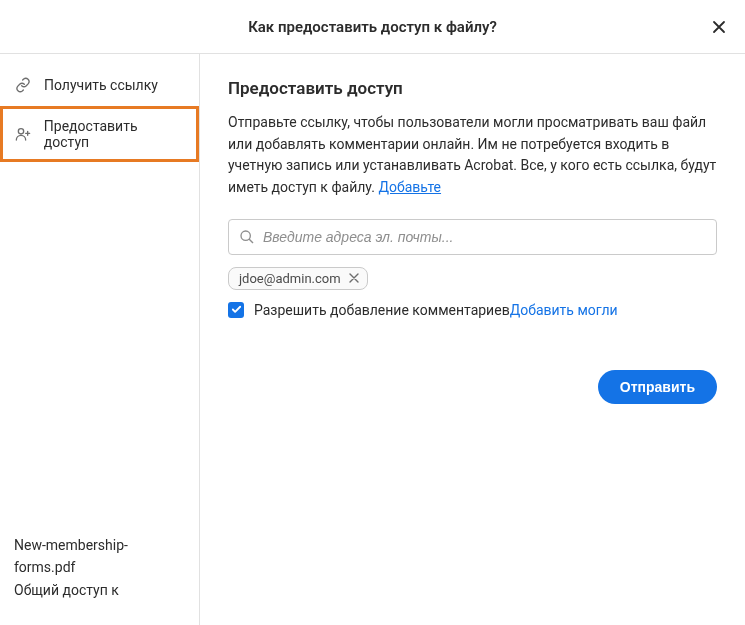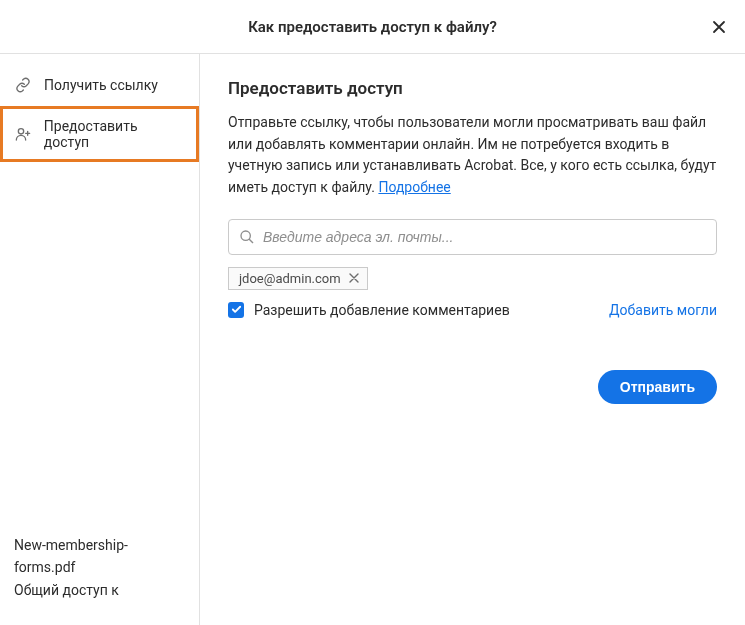--- a/index.html
+++ b/index.html
@@ -118,21 +118,21 @@
     padding: 0 8px;
     font-style: italic;
     color: #ec4899;
     background: transparent;
   }
   .email-input::placeholder { color: #8e8e8e; font-style: italic; }
   .chip {
     display: inline-flex;
     align-items: center;
     border: 1px solid #cacaca;
-    border-radius: 0;
+    border-radius: 8px;
     padding: 3px 6px 3px 10px;
     font-size: 13px;
     color: #4b4b4b;
     gap: 6px;
     margin-bottom: 12px;
     background: #fafafa;
   }
   .chip-x {
     width: 14px; height: 14px;
     display: flex; align-items: center; justify-content: center;
@@ -163,21 +163,21 @@
     outline: none;
     resize: none;
     color: #2c2c2c;
     font-family: inherit;
     background: transparent;
   }
   .message::placeholder { color: #8e8e8e; font-style: italic; }
   .options-row {
     display: flex;
     align-items: center;
-    justify-content: space-between;
+    justify-content: flex-start;
     margin-bottom: 52px;
   }
   .checkbox-wrap {
     display: flex;
     align-items: center;
     gap: 10px;
     cursor: pointer;
   }
   .checkbox {
     width: 16px;
@@ -244,21 +244,21 @@
     </div>
     <div class="sidebar-footer">
       <div>New-membership-forms.pdf</div>
       <div>Общий доступ к</div>
     </div>
   </div>
 
   <div class="main">
     <div class="main-title">Предоставить доступ</div>
     <div class="main-desc">
-      <span>Отправьте ссылку, чтобы пользователи могли просматривать ваш файл или добавлять комментарии онлайн. Им не потребуется входить в учетную запись или устанавливать Acrobat. Все, у кого есть ссылка, будут иметь доступ к файлу. </span><a href="#">Подробнее</a>
+      <span>Отправьте ссылку, чтобы пользователи могли просматривать ваш файл или добавлять комментарии онлайн. Им не потребуется входить в учетную запись или устанавливать Acrobat. Все, у кого есть ссылка, будут иметь доступ к файлу. </span><a href="#">Добавьте</a>
     </div>
 
     <div class="email-input-wrap">
       <svg width="16" height="16" viewBox="0 0 24 24" fill="none" stroke="currentColor" stroke-width="2">
           <circle cx="10" cy="10" r="7"></circle>
           <path d="M21 21l-6-6"></path>
         </svg>
       <input class="email-input" type="text" placeholder="Введите адреса эл. почты..." style="">
     </div>
 

